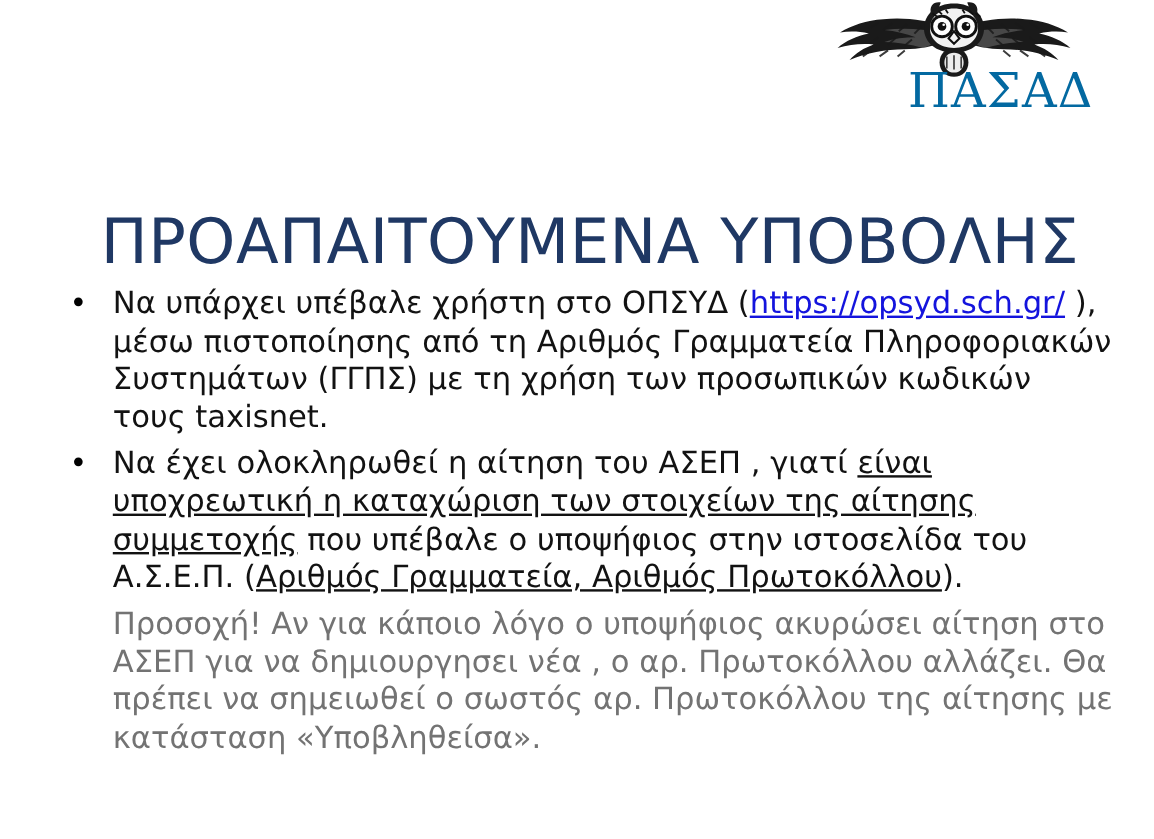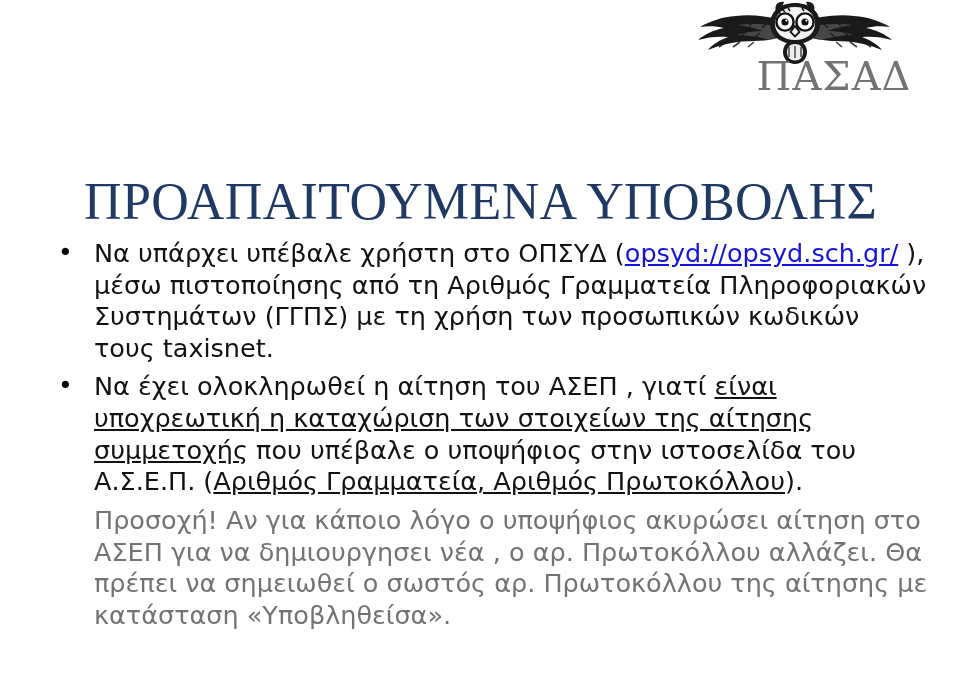--- a/index.html
+++ b/index.html
@@ -39,39 +39,38 @@
   #logo-wordmark {
     position: absolute;
     top: 56px;
     left: 0px;
     width: 246px;
     text-align: center;
     font-family: "DejaVu Serif", "Liberation Serif", serif;
     font-size: 40px;
     line-height: 1;
     letter-spacing: 1px;
-    color: #737373;
+    color: #0369a1;
     font-weight: 400;
     padding-left: 78px;
     box-sizing: border-box;
   }
 
   
   #title {
     position: absolute;
     top: 139px;
     left: 84px;
     width: 800px;
     font-size: 52px;
     line-height: 1.08;
     color: #1f3864;
     font-weight: 400;
     letter-spacing: 0.4px;
     white-space: nowrap;
-    font-family: Liberation Serif, serif;
   }
 
   
   #body {
     position: absolute;
     top: 238px;
     left: 48px;
     width: 880px;
   }
 
@@ -174,21 +173,21 @@
     <div id="logo-wordmark">ΠΑΣΑΔ</div>
   </div>
 
   <h1 id="title">ΠΡΟΑΠΑΙΤΟΥΜΕΝΑ ΥΠΟΒΟΛΗΣ</h1>
 
   <div id="body">
 
     <ul class="bullets">
 
       <li>
-        <span>Να υπάρχει υπέβαλε χρήστη στο ΟΠΣΥΔ (</span><a class="link" href="#">opsyd://opsyd.sch.gr/</a><span> ), μέσω πιστοποίησης από τη Αριθμός Γραμματεία Πληροφοριακών Συστημάτων (ΓΓΠΣ) με τη χρήση των προσωπικών κωδικών τους taxisnet.</span>
+        <span>Να υπάρχει υπέβαλε χρήστη στο ΟΠΣΥΔ (</span><a class="link" href="#">https://opsyd.sch.gr/</a><span> ), μέσω πιστοποίησης από τη Αριθμός Γραμματεία Πληροφοριακών Συστημάτων (ΓΓΠΣ) με τη χρήση των προσωπικών κωδικών τους taxisnet.</span>
       </li>
 
       <li>
         <span>Να έχει ολοκληρωθεί η αίτηση του ΑΣΕΠ , γιατί </span><span class="u">είναι υποχρεωτική η καταχώριση των στοιχείων της αίτησης συμμετοχής</span><span> που υπέβαλε ο υποψήφιος στην ιστοσελίδα του Α.Σ.Ε.Π. (</span><span class="u">Αριθμός Γραμματεία, Αριθμός Πρωτοκόλλου</span><span>).</span>
       </li>
 
     </ul>
 
     <p class="para-red">Προσοχή! Αν για κάποιο λόγο ο υποψήφιος ακυρώσει αίτηση στο ΑΣΕΠ για να δημιουργησει νέα , ο αρ. Πρωτοκόλλου αλλάζει. Θα πρέπει να σημειωθεί ο σωστός αρ. Πρωτοκόλλου της αίτησης με κατάσταση «Υποβληθείσα».</p>
 

